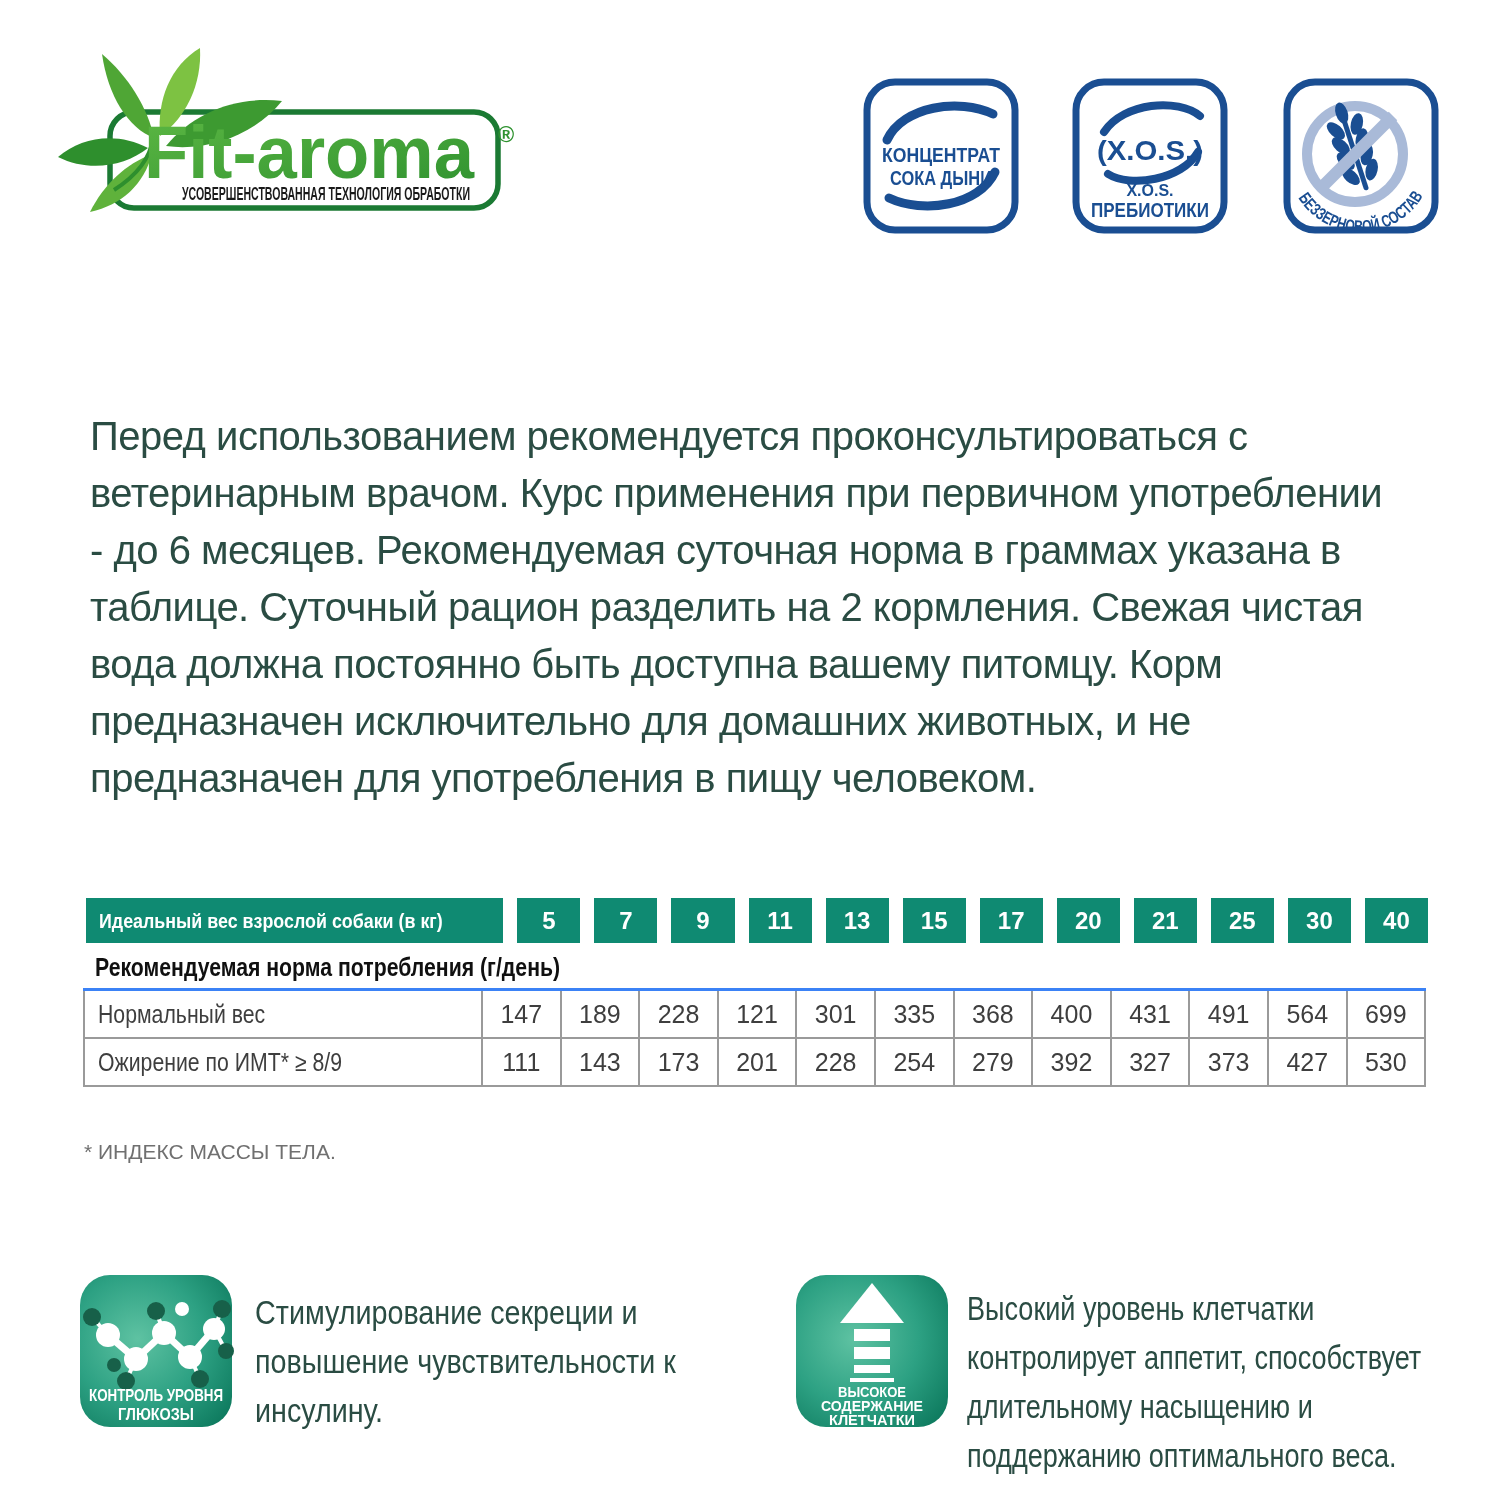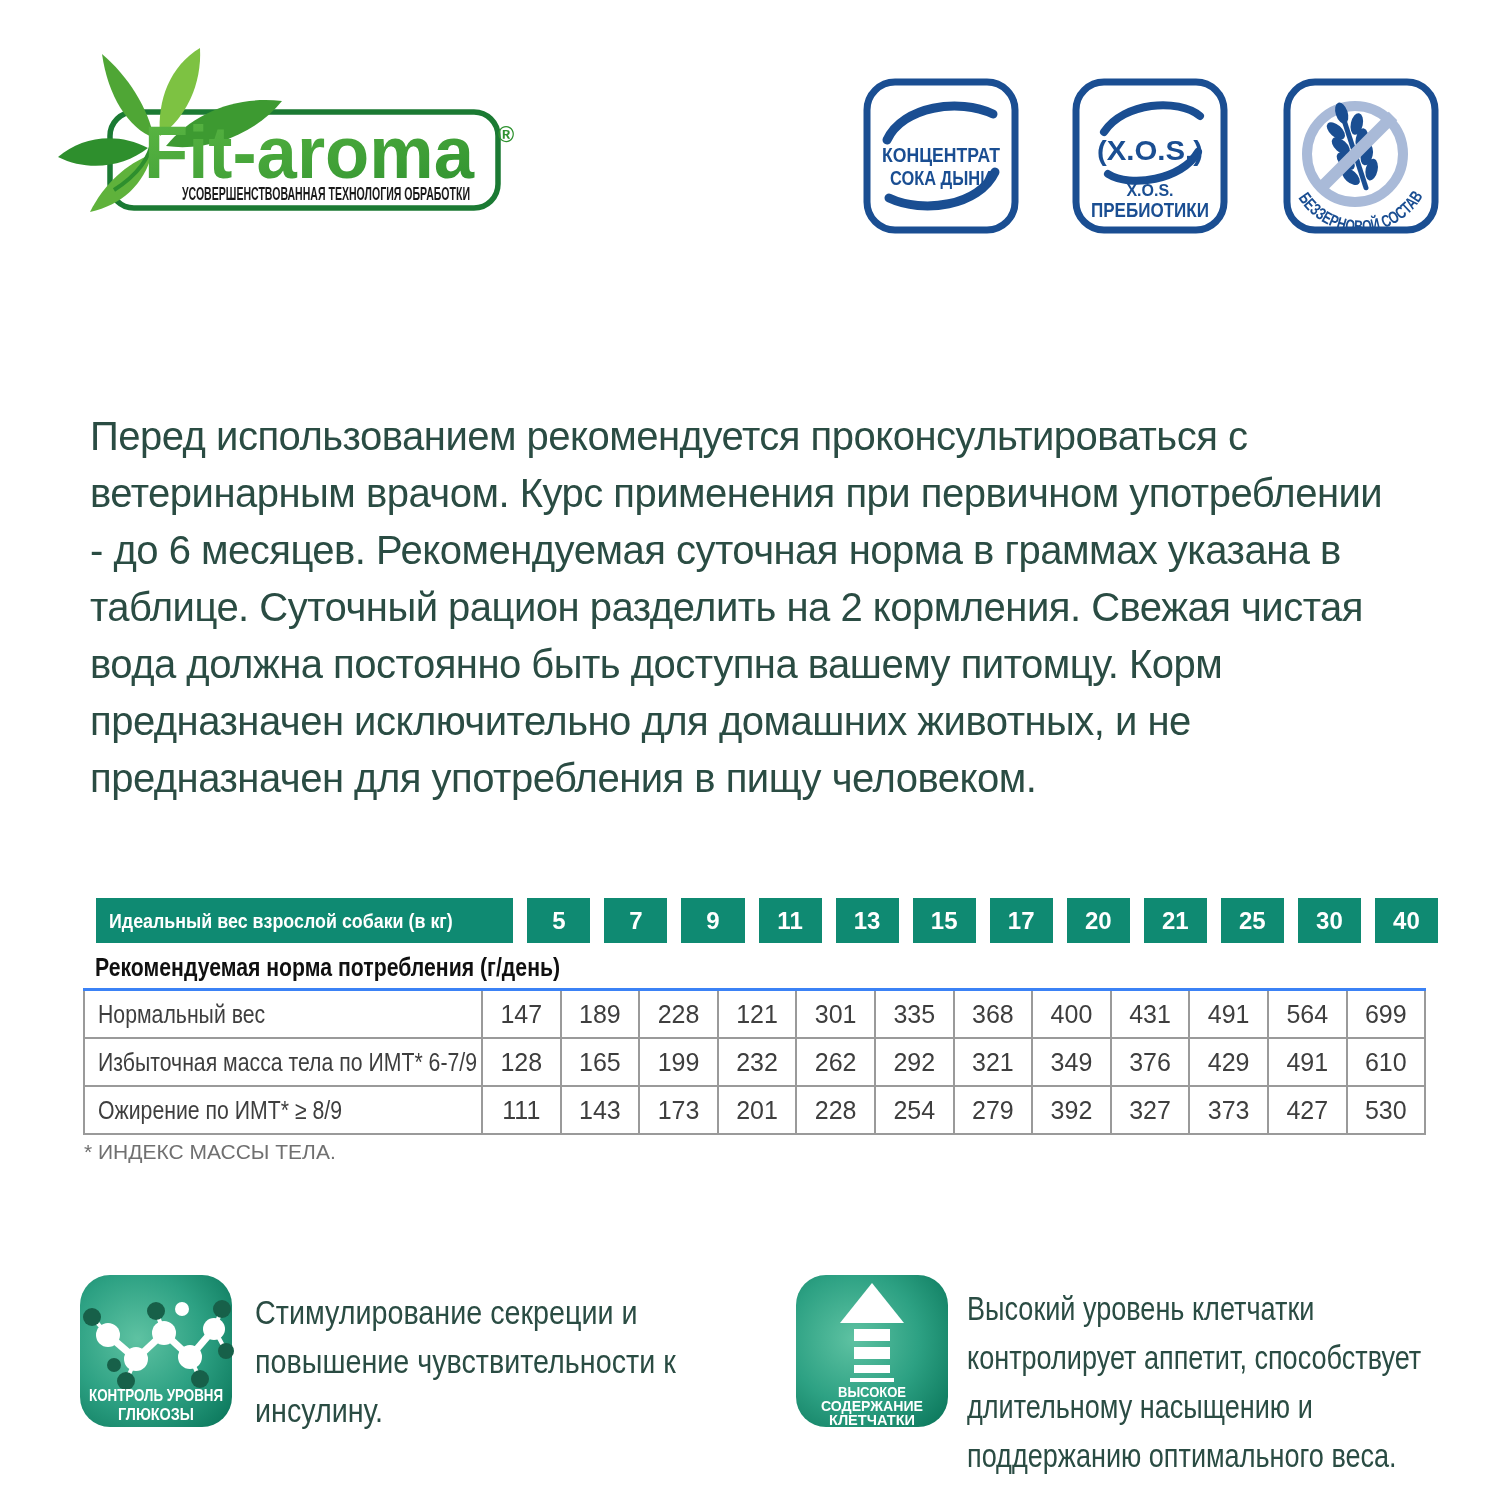--- a/index.html
+++ b/index.html
@@ -14,21 +14,21 @@
   }
   .bar-feeding { left:83px; top:337px; width:755px; }
   .bar-norms   { left:83px; top:814px; width:1162px; }
 
   .intro-text {
     position:absolute; left:90px; top:408px; width:1300px;
     font-size:40px; line-height:57px; letter-spacing:-0.5px; color:#2A4C43;
   }
 
   
-  .weight-header { position:absolute; left:96px; top:898px; width:1342px; height:45px; display:flex; gap:14px; }
+  .weight-header { position:absolute; left:86px; top:898px; width:1342px; height:45px; display:flex; gap:14px; }
   .weight-header .cell {
     background:#0F8A72; color:#ffffff; font-weight:bold; font-size:24px;
     display:flex; align-items:center; justify-content:center; flex:1;
   }
   .weight-header .cell.first {
     flex:0 0 395px; justify-content:flex-start; padding-left:13px; font-size:21px; box-sizing:border-box;
   }
 
   .sqz { display:inline-block; transform:scaleX(0.85); transform-origin:left center; white-space:nowrap; }
 
@@ -170,35 +170,20 @@
       <td>301</td>
       <td>335</td>
       <td>368</td>
       <td>400</td>
       <td>431</td>
       <td>491</td>
       <td>564</td>
       <td>699</td>
     </tr>
     <tr>
-      <td class="lbl"><span class="sqz">Избыточная масса тела по ИМТ* 6-7/9</span></td>
-      <td>128</td>
-      <td>165</td>
-      <td>199</td>
-      <td>232</td>
-      <td>262</td>
-      <td>292</td>
-      <td>321</td>
-      <td>349</td>
-      <td>376</td>
-      <td>429</td>
-      <td>491</td>
-      <td>610</td>
-    </tr>
-    <tr>
       <td class="lbl"><span class="sqz">Ожирение по ИМТ* ≥ 8/9</span></td>
       <td>111</td>
       <td>143</td>
       <td>173</td>
       <td>201</td>
       <td>228</td>
       <td>254</td>
       <td>279</td>
       <td>392</td>
       <td>327</td>

